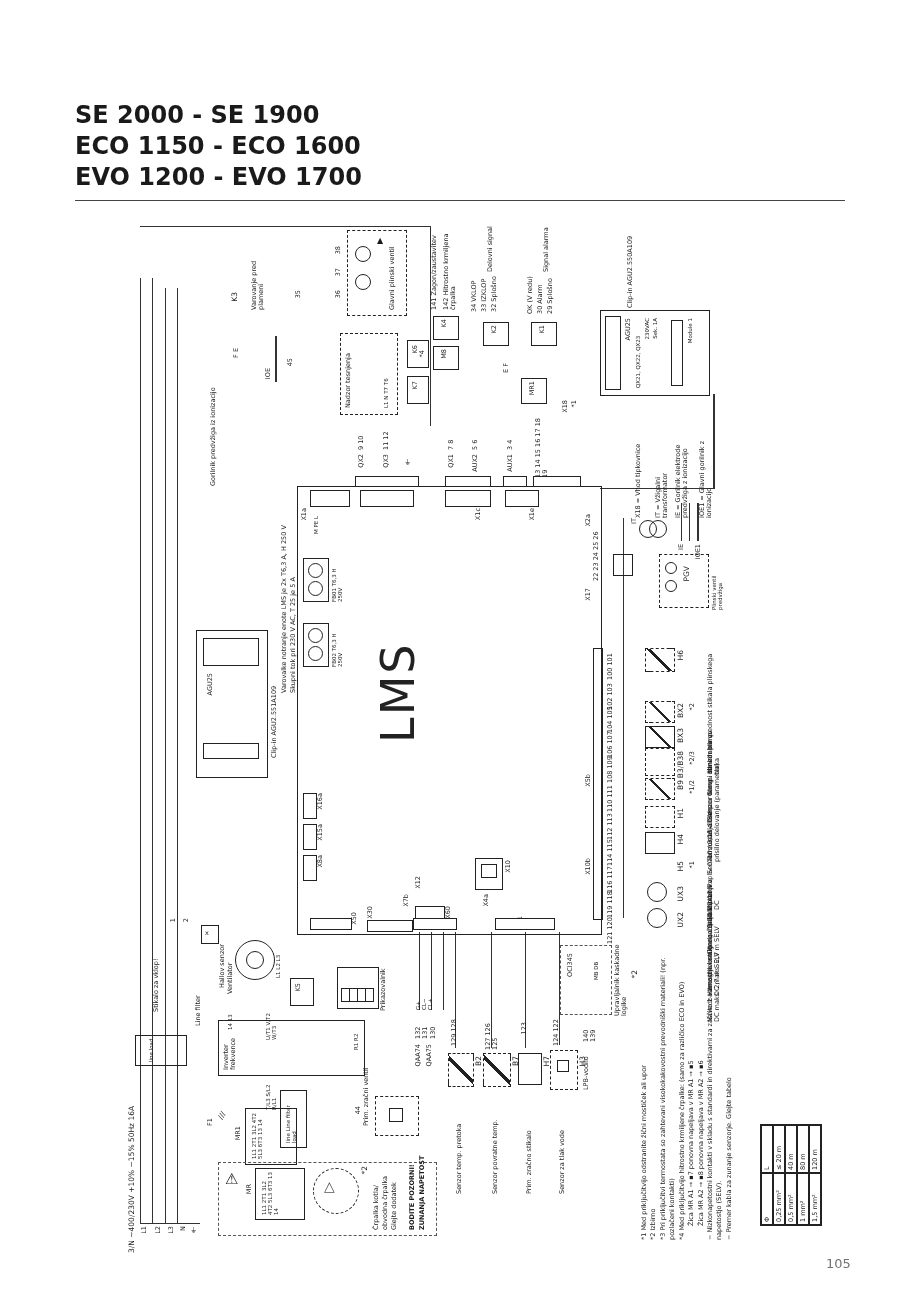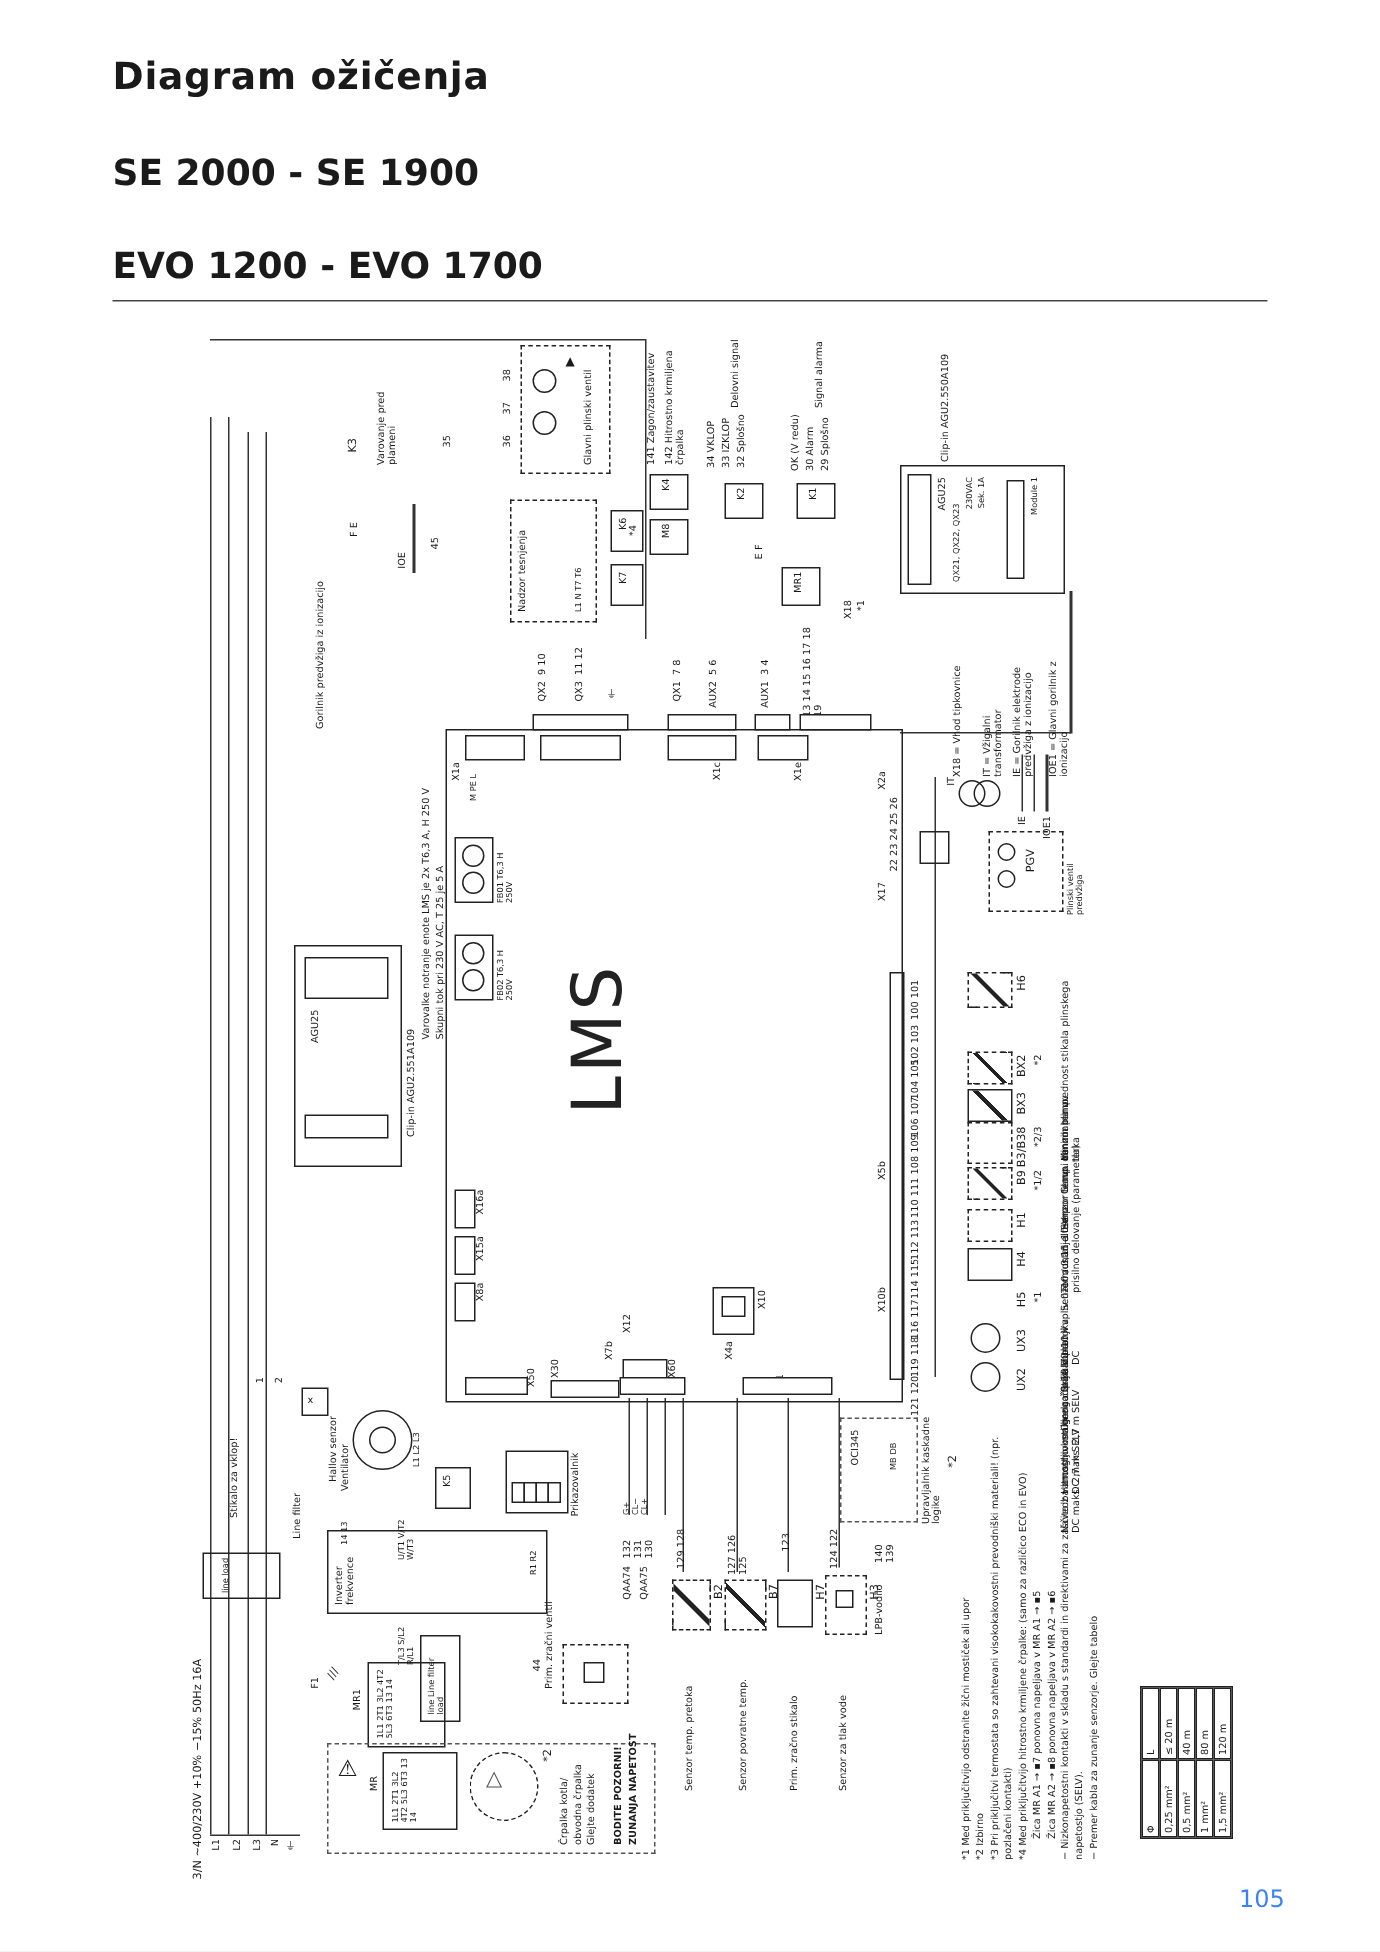--- a/index.html
+++ b/index.html
@@ -18,29 +18,29 @@
   .ddbox{border:1px dashed #222;position:absolute;}
   .hl{position:absolute;height:1px;background:#333;}
   .vl{position:absolute;width:1px;background:#333;}
   .circ{position:absolute;border:1px solid #222;border-radius:50%;}
   .sens{background:linear-gradient(45deg,transparent 46%,#222 46%,#222 54%,transparent 54%);}
   .bar{position:absolute;border:1px solid #222;background:#fff;}
   .lms{font-size:46px;letter-spacing:2px;color:#222;}
   .fnotes{line-height:1.45;font-size:6.5px;}
   .ctable{display:grid;grid-template-columns:52px 48px;border:1px solid #222;font-size:6.5px;}
   .ctable span{border:0.5px solid #222;padding:1px 2px;}
-  .pgnum{position:absolute;font-size:16px;color:#3b82f6;}
+  .pgnum{position:absolute;font-size:13px;color:#737373;}
 </style>
 </head>
 <body>
 
 <div class="page">
 
-  <div class="abs title" style="left:75px;top:36px;">Diagram ožičenja</div>
   <div class="abs model" style="left:75px;top:100px;">SE 2000 - SE 1900</div>
+  <div class="abs model" style="left:75px;top:131px;">ECO 1150 - ECO 1600</div>
   <div class="abs model" style="left:75px;top:162px;">EVO 1200 - EVO 1700</div>
   <div class="rule" style="left:75px;top:200px;width:770px;"></div>
 
   <div class="canvas">
 
     <div class="vl" style="left:25px;top:60px;height:945px;"></div>
     <div class="vl" style="left:37px;top:60px;height:945px;"></div>
     <div class="vl" style="left:50px;top:70px;height:935px;"></div>
     <div class="vl" style="left:62px;top:70px;height:935px;"></div>
     <div class="hl" style="left:25px;top:8px;width:290px;"></div>

